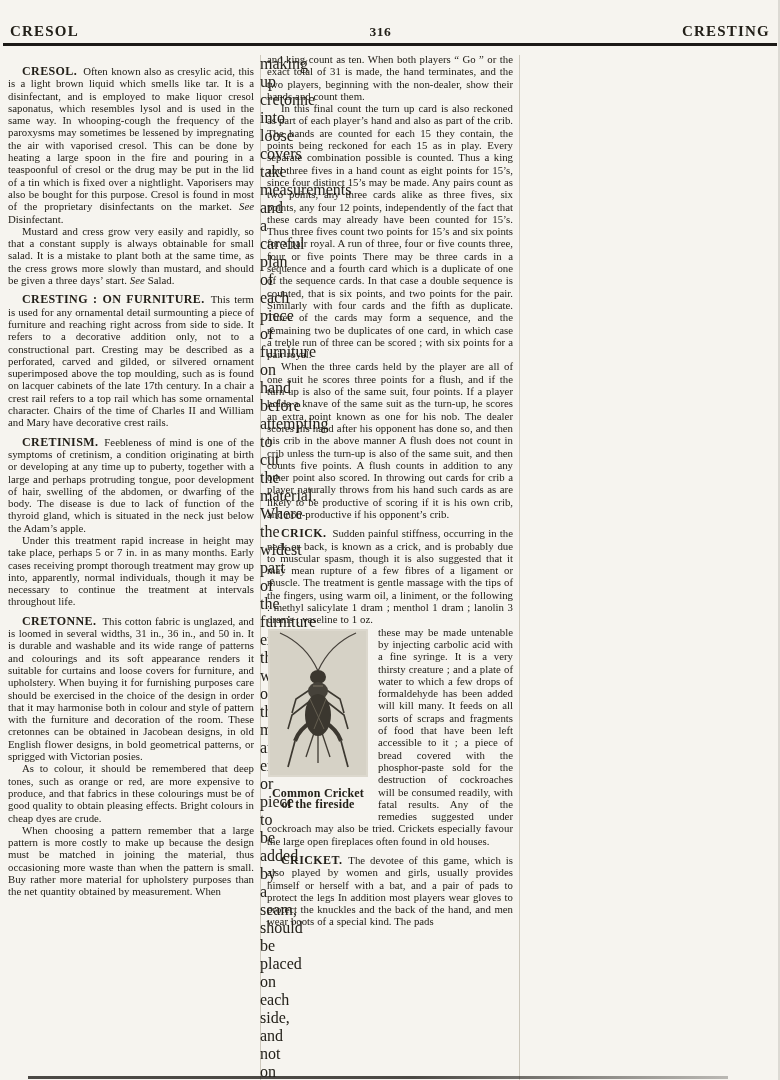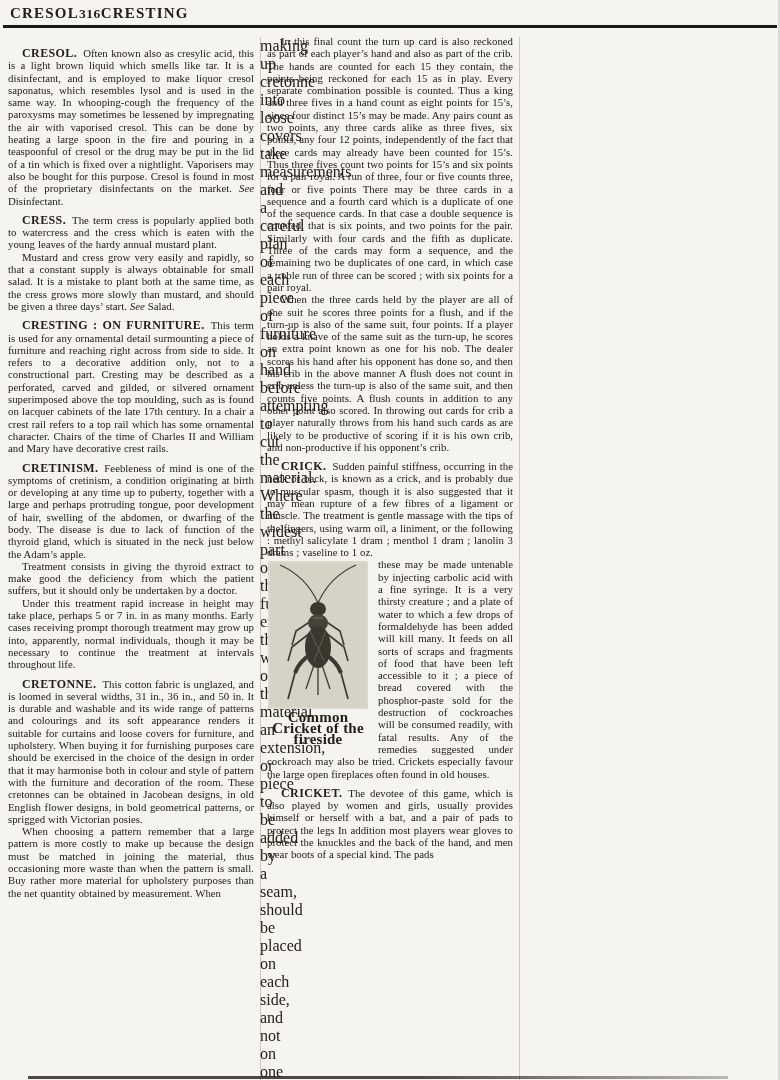--- a/index.html
+++ b/index.html
@@ -2,22 +2,22 @@
 <html><head>
 <meta charset="utf-8">
 <style>
   html,body{margin:0;padding:0;background:#e8e6e0;}
   .page{
     position:relative;width:780px;height:1080px;margin:0 auto;
     background:#f6f4ef;color:#232019;overflow:hidden;
     font-family:"Liberation Serif","DejaVu Serif",serif;
   }
   .page-header{
-    display:flex;justify-content:flex-start;align-items:baseline;
-    padding:5px 10px 1px 10px;font-weight:bold;
+    display:flex;justify-content:space-between;align-items:baseline;
+    padding:23px 10px 1px 10px;font-weight:bold;
   }
   .hword{font-size:15px;letter-spacing:1.2px;}
   .pnum{font-size:13.5px;letter-spacing:.5px;}
   .header-rule{height:3px;background:#1c1a17;margin:2px 3px 0 3px;}
   .columns{
     display:flex;justify-content:space-between;
     box-sizing:border-box;width:780px;padding:7px 8px 0 8px;
   }
   .col{
     width:246px;text-align:justify;
@@ -28,22 +28,22 @@
   .para.cont{text-indent:0;}
   .entry-first{margin-top:7px;}
   .col .entry-first:first-child{margin-top:12px;}
   .headword{font-weight:bold;font-size:12px;letter-spacing:.4px;margin-right:6px;text-transform:uppercase;}
   .see-ref{font-style:italic;}
   .figure-wrap{
     float:left;width:102px;margin:3px 9px 2px 0;text-indent:0;text-align:center;
   }
   .figure-wrap svg{display:block;width:100px;height:148px;margin:0 auto;background:#dcd8cd;}
   .figcap{
-    display:block;font-weight:bold;font-size:15px;line-height:11px;
-    text-align:center;margin-top:3px;letter-spacing:.2px;
+    display:block;font-weight:bold;font-size:12px;line-height:11px;
+    text-align:center;margin-top:11px;letter-spacing:.2px;
   }
   .bottom-artifact{
     position:absolute;left:28px;bottom:1px;width:700px;height:3px;
     background:linear-gradient(to right,#211e1a 55%,rgba(33,30,26,.35));
     opacity:.8;
   }
   .right-edge{position:absolute;right:0;top:0;width:2px;height:100%;background:rgba(90,85,75,.16);}
 </style>
 </head>
 <body>
@@ -52,33 +52,33 @@
   <header class="page-header">
     <span class="hword">CRESOL</span>
     <span class="pnum">316</span>
     <span class="hword">CRESTING</span>
   </header>
   <div class="header-rule"></div>
 
   <main class="columns">
     <section class="col">
         <p class="para entry-first"><span class="headword">CRESOL.</span>Often known also as cresylic acid, this is a light brown liquid which smells like tar.  It is a disinfectant, and is employed to make liquor cresol saponatus, which resembles lysol and is used in the same way. In whooping-cough the frequency of the paroxysms may sometimes be lessened by impregnating the air with vaporised cresol. This can be done by heating a large spoon in the fire and pouring in a teaspoonful of cresol or the drug may be put in the lid of a tin which is fixed over a nightlight.  Vaporisers may also be bought for this purpose.  Cresol is found in most of the proprietary disinfectants on the market.  <span class="see-ref">See</span> Disinfectant.</p>
-        <p class="para entry-first"><span class="headword">CRESS.</span>The term cress is popularly applied both to watercress and the cress which is eaten with the young leaves of the hardy annual mustard plant.</p>
         <p class="para">Mustard and cress grow very easily and rapidly, so that a constant supply is always obtainable for small salad.  It is a mistake to plant both at the same time, as the cress grows more slowly than mustard, and should be given a three days’ start.  <span class="see-ref">See</span> Salad.</p>
         <p class="para entry-first"><span class="headword">CRESTING : On Furniture.</span>This term is used for any ornamental detail surmounting a piece of furniture and reaching right across from side to side.  It refers to a decorative addition only, not to a constructional part. Cresting may be described as a perforated, carved and gilded, or silvered ornament superimposed above the top moulding, such as is found on lacquer cabinets of the late 17th century.  In a chair a crest rail refers to a top rail which has some ornamental character. Chairs of the time of Charles II and William and Mary have decorative crest rails.</p>
         <p class="para entry-first"><span class="headword">CRETINISM.</span>Feebleness of mind is one of the symptoms of cretinism, a condition originating at birth or developing at any time up to puberty, together with a large and perhaps protruding tongue, poor development of hair, swelling of the abdomen, or dwarfing of the body.  The disease is due to lack of function of the thyroid gland, which is situated in the neck just below the Adam’s apple.</p>
-        <p class="para">Treatment consists in giving the thyroid extract to make good the deficiency from which the patient suffers, but it should only be undertaken by a doctor.</p>
         <p class="para">Under this treatment rapid increase in height may take place, perhaps 5 or 7 in. in as many months.  Early cases receiving prompt thorough treatment may grow up into, apparently, normal individuals, though it may be necessary to continue the treatment at intervals throughout life.</p>
         <p class="para entry-first"><span class="headword">CRETONNE.</span>This cotton fabric is unglazed, and is loomed in several widths, 31 in., 36 in., and 50 in.  It is durable and washable and its wide range of patterns and colourings and its soft appearance renders it suitable for curtains and loose covers for furniture, and upholstery.  When buying it for furnishing purposes care should be exercised in the choice of the design in order that it may harmonise both in colour and style of pattern with the furniture and decoration of the room. These cretonnes can be obtained in Jacobean designs, in old English flower designs, in bold geometrical patterns, or sprigged with Victorian posies.</p>
+        <p class="para">As to colour, it should be remembered that deep tones, such as orange or red, are more expensive to produce, and that fabrics in these colourings must be of good quality to obtain pleasing effects.   Bright colours in cheap dyes are crude.</p>
         <p class="para">When choosing a pattern remember that a large pattern is more costly to make up because the design must be matched in joining the material, thus occasioning more waste than when the pattern is small.  Buy rather more material for upholstery purposes than the net quantity obtained by measurement.  When</p>
       </section>
     <div class="colrule">
         <p class="para cont">making up cretonne into loose covers take measurements and a careful plan of each piece of furniture on hand before attempting to cut the material.  Where the widest part of the furniture exceeds the width of the material an extension, or piece to be added by a seam, should be placed on each side, and not on one side only.</p>
       </div>
     <section class="col">
+        <p class="para cont">and king count as ten.  When both players “ Go ” or the exact total of 31 is made, the hand terminates, and the two players, beginning with the non-dealer, show their hands and count them.</p>
         <p class="para">In this final count the turn up card is also reckoned as part of each player’s hand and also as part of the crib.  The hands are counted for each 15 they contain, the points being reckoned for each 15 as in play.  Every separate combination possible is counted. Thus a king and three fives in a hand count as eight points for 15’s, since four distinct 15’s may be made.  Any pairs count as two points, any three cards alike as three fives, six points, any four 12 points, independently of the fact that these cards may already have been counted for 15’s.  Thus three fives count two points for 15’s and six points for a pair royal.  A run of three, four or five counts three, four or five points  There may be three cards in a sequence and a fourth card which is a duplicate of one of the sequence cards. In that case a double sequence is counted, that is six points, and two points for the pair. Similarly with four cards and the fifth as duplicate.  Three of the cards may form a sequence, and the remaining two be duplicates of one card, in which case a treble run of three can be scored ;  with six points for a pair royal.</p>
         <p class="para">When the three cards held by the player are all of one suit he scores three points for a flush, and if the turn-up is also of the same suit, four points.  If a player holds a knave of the same suit as the turn-up, he scores an extra point known as one for his nob.  The dealer scores his hand after his opponent has done so, and then his crib in the above manner  A flush does not count in crib unless the turn-up is also of the same suit, and then counts five points.  A flush counts in addition to any other point also scored.  In throwing out cards for crib a player naturally throws from his hand such cards as are likely to be productive of scoring if it is his own crib, and non-productive if his opponent’s crib.</p>
         <p class="para entry-first"><span class="headword">CRICK.</span>Sudden painful stiffness, occurring in the neck or back, is known as a crick, and is probably due to muscular spasm, though it is also suggested that it may mean rupture of a few fibres of a ligament or muscle.  The treatment is gentle massage with the tips of the fingers, using warm oil, a liniment, or the following :  methyl salicylate 1 dram ;  menthol 1 dram ;  lanolin 3 drams ;  vaseline to 1 oz.</p>
         <p class="para cont">
   <span class="figure-wrap">
     <svg viewBox="0 0 100 148" xmlns="http://www.w3.org/2000/svg">
       <rect x="0" y="0" width="100" height="148" fill="#dcd8cd"></rect>
       <rect x="2" y="2" width="96" height="144" fill="#d6d2c6"></rect>
 
       <path d="M50,42 C42,24 30,12 12,4" stroke="#45403a" stroke-width="1.3" fill="none"></path>

